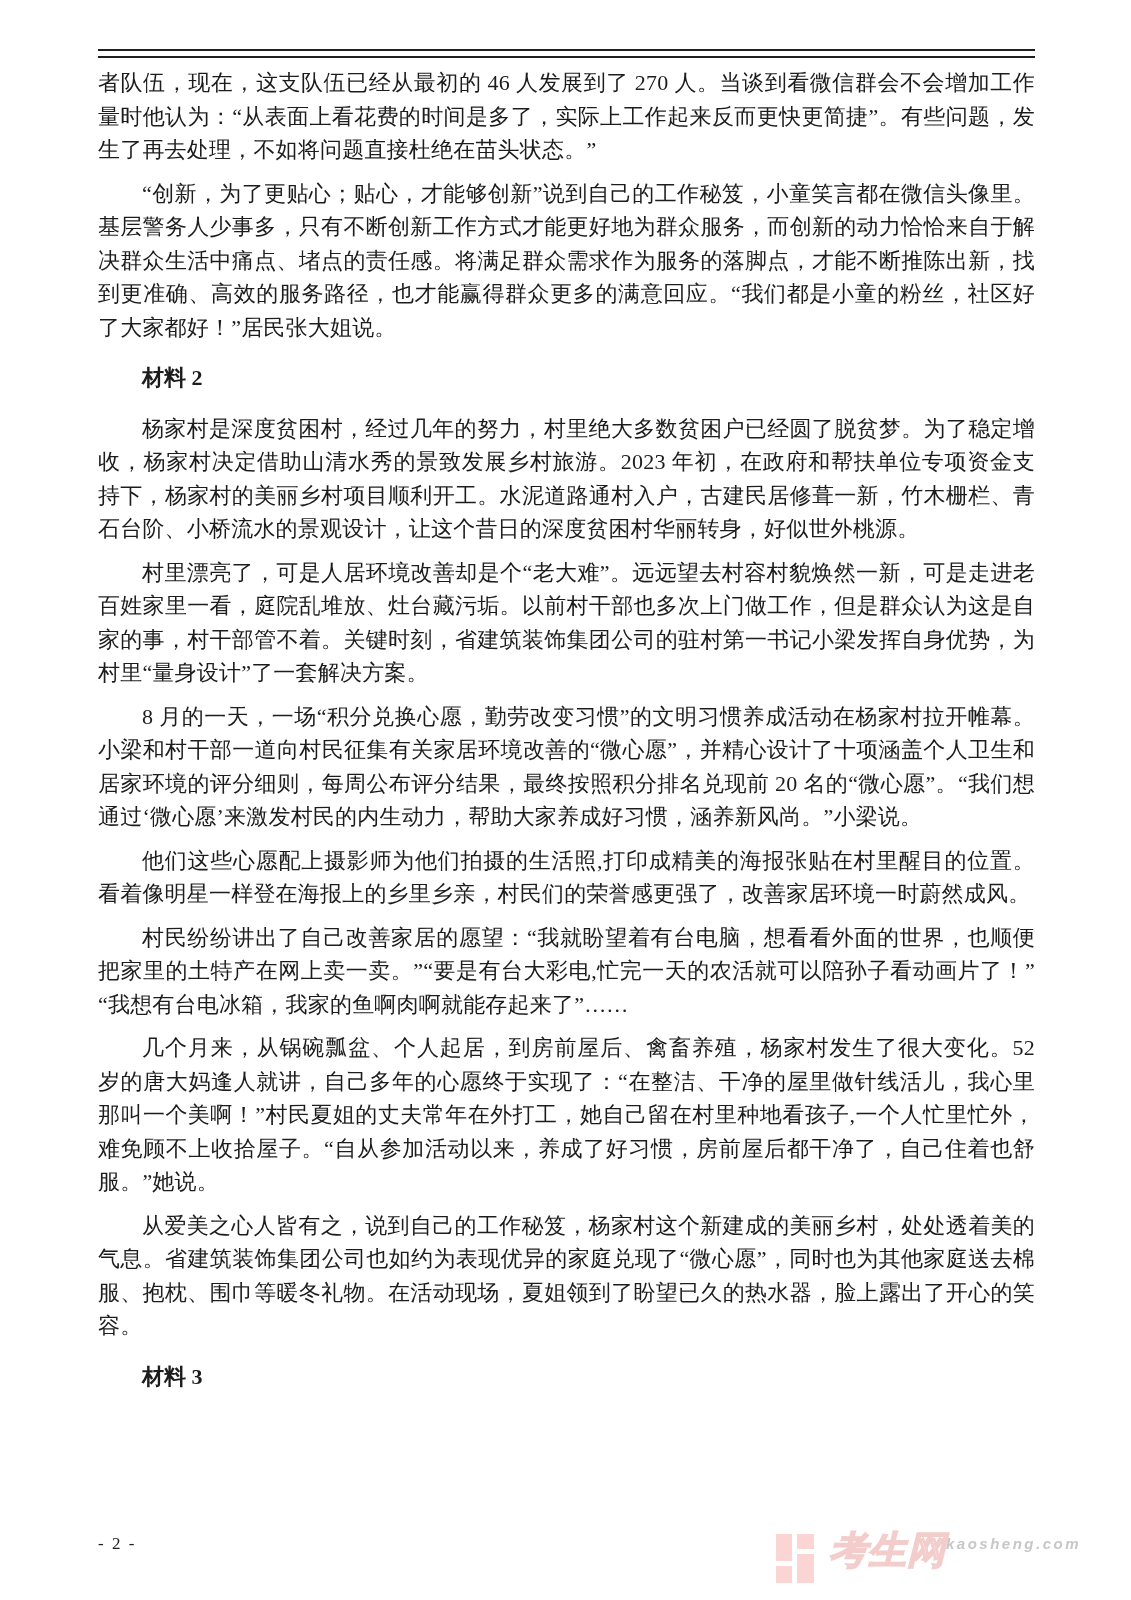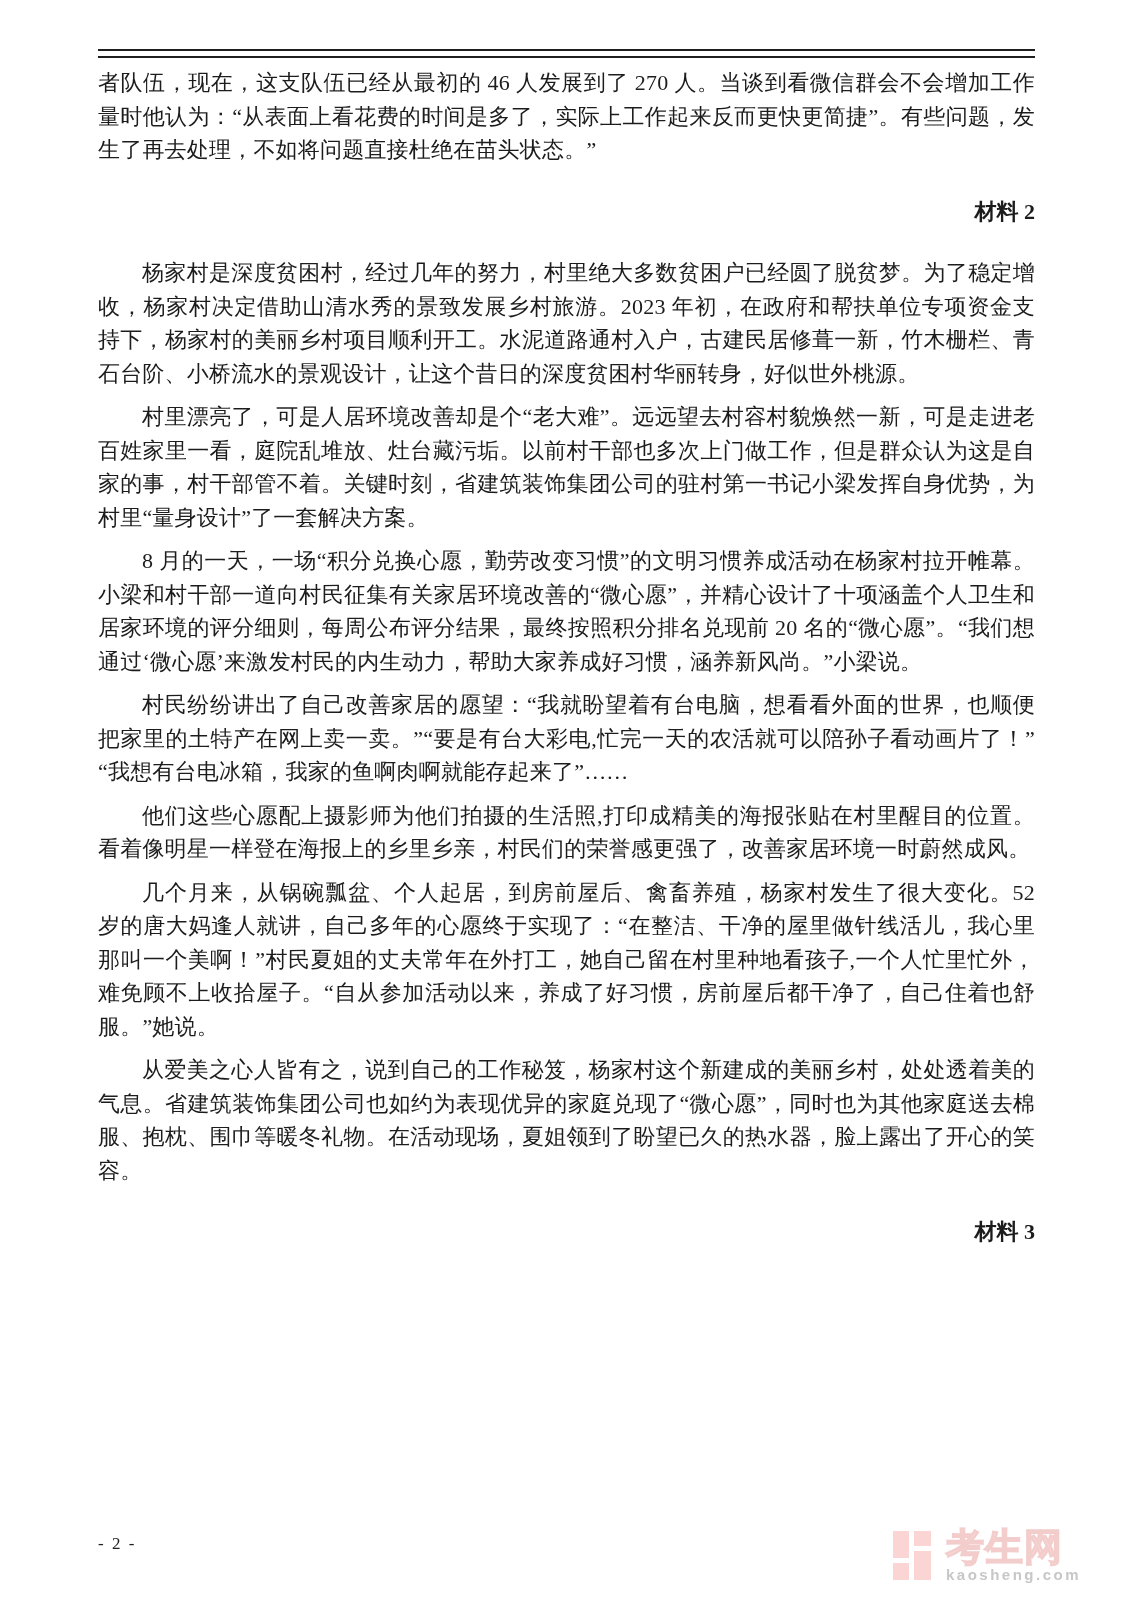--- a/index.html
+++ b/index.html
@@ -40,22 +40,21 @@
     text-indent: 0;
   }
   .para.first {
     margin-top: 8px;
   }
   .material-heading {
     font-size: 22px;
     line-height: 33.5px;
     font-weight: bold;
     text-indent: 2em;
-    margin: 28px 0;
-    text-align: right;
+    margin: 17px 0;
   }
   .page-number {
     position: absolute;
     left: 98px;
     top: 1534px;
     font-size: 17px;
     letter-spacing: 2px;
     color: #222222;
   }
   
@@ -77,21 +76,22 @@
     position: absolute;
     display: block;
     background: #fbd5d3;
   }
   .wm-logo .b1 { left: 0;  top: 0;  width: 16px; height: 27px; }
   .wm-logo .b2 { left: 0;  top: 32px; width: 16px; height: 17px; }
   .wm-logo .b3 { left: 21px; top: 0; width: 17px; height: 15px; }
   .wm-logo .b4 { left: 21px; top: 20px; width: 17px; height: 29px; }
   .wm-text {
     display: flex;
-    flex-direction: column;
+    flex-direction: row;
+    font-style: italic;
   }
   .wm-brand {
     font-family: "Liberation Sans", "DejaVu Sans", sans-serif;
     font-size: 38px;
     line-height: 34px;
     font-weight: bold;
     letter-spacing: 1px;
     color: #fcebea;
     -webkit-text-stroke: 1.5px #f3cdcb;
   }
@@ -107,26 +107,27 @@
 </style>
 </head>
 <body>
 
 <div class="page">
 
   <div class="content">
     <div class="header-rule"></div>
 
     <p class="para no-indent first">者队伍，现在，这支队伍已经从最初的 46 人发展到了 270 人。当谈到看微信群会不会增加工作量时他认为：“从表面上看花费的时间是多了，实际上工作起来反而更快更简捷”。有些问题，发生了再去处理，不如将问题直接杜绝在苗头状态。”</p>
+    <p class="para">“创新，为了更贴心；贴心，才能够创新”说到自己的工作秘笈，小童笑言都在微信头像里。基层警务人少事多，只有不断创新工作方式才能更好地为群众服务，而创新的动力恰恰来自于解决群众生活中痛点、堵点的责任感。将满足群众需求作为服务的落脚点，才能不断推陈出新，找到更准确、高效的服务路径，也才能赢得群众更多的满意回应。“我们都是小童的粉丝，社区好了大家都好！”居民张大姐说。</p>
     <h3 class="material-heading">材料 2</h3>
     <p class="para">杨家村是深度贫困村，经过几年的努力，村里绝大多数贫困户已经圆了脱贫梦。为了稳定增收，杨家村决定借助山清水秀的景致发展乡村旅游。2023 年初，在政府和帮扶单位专项资金支持下，杨家村的美丽乡村项目顺利开工。水泥道路通村入户，古建民居修葺一新，竹木栅栏、青石台阶、小桥流水的景观设计，让这个昔日的深度贫困村华丽转身，好似世外桃源。</p>
     <p class="para">村里漂亮了，可是人居环境改善却是个“老大难”。远远望去村容村貌焕然一新，可是走进老百姓家里一看，庭院乱堆放、灶台藏污垢。以前村干部也多次上门做工作，但是群众认为这是自家的事，村干部管不着。关键时刻，省建筑装饰集团公司的驻村第一书记小梁发挥自身优势，为村里“量身设计”了一套解决方案。</p>
     <p class="para">8 月的一天，一场“积分兑换心愿，勤劳改变习惯”的文明习惯养成活动在杨家村拉开帷幕。小梁和村干部一道向村民征集有关家居环境改善的“微心愿”，并精心设计了十项涵盖个人卫生和居家环境的评分细则，每周公布评分结果，最终按照积分排名兑现前 20 名的“微心愿”。“我们想通过‘微心愿’来激发村民的内生动力，帮助大家养成好习惯，涵养新风尚。”小梁说。</p>
+    <p class="para">他们这些心愿配上摄影师为他们拍摄的生活照,打印成精美的海报张贴在村里醒目的位置。看着像明星一样登在海报上的乡里乡亲，村民们的荣誉感更强了，改善家居环境一时蔚然成风。</p>
     <p class="para">村民纷纷讲出了自己改善家居的愿望：“我就盼望着有台电脑，想看看外面的世界，也顺便把家里的土特产在网上卖一卖。”“要是有台大彩电,忙完一天的农活就可以陪孙子看动画片了！”“我想有台电冰箱，我家的鱼啊肉啊就能存起来了”……</p>
-    <p class="para">他们这些心愿配上摄影师为他们拍摄的生活照,打印成精美的海报张贴在村里醒目的位置。看着像明星一样登在海报上的乡里乡亲，村民们的荣誉感更强了，改善家居环境一时蔚然成风。</p>
     <p class="para">几个月来，从锅碗瓢盆、个人起居，到房前屋后、禽畜养殖，杨家村发生了很大变化。52 岁的唐大妈逢人就讲，自己多年的心愿终于实现了：“在整洁、干净的屋里做针线活儿，我心里那叫一个美啊！”村民夏姐的丈夫常年在外打工，她自己留在村里种地看孩子,一个人忙里忙外，难免顾不上收拾屋子。“自从参加活动以来，养成了好习惯，房前屋后都干净了，自己住着也舒服。”她说。</p>
     <p class="para">从爱美之心人皆有之，说到自己的工作秘笈，杨家村这个新建成的美丽乡村，处处透着美的气息。省建筑装饰集团公司也如约为表现优异的家庭兑现了“微心愿”，同时也为其他家庭送去棉服、抱枕、围巾等暖冬礼物。在活动现场，夏姐领到了盼望已久的热水器，脸上露出了开心的笑容。</p>
     <h3 class="material-heading">材料 3</h3>
   </div>
 
   <div class="page-number">- 2 -</div>
 
   <div class="watermark">
     <div class="wm-logo">
       <i class="b1"></i>

